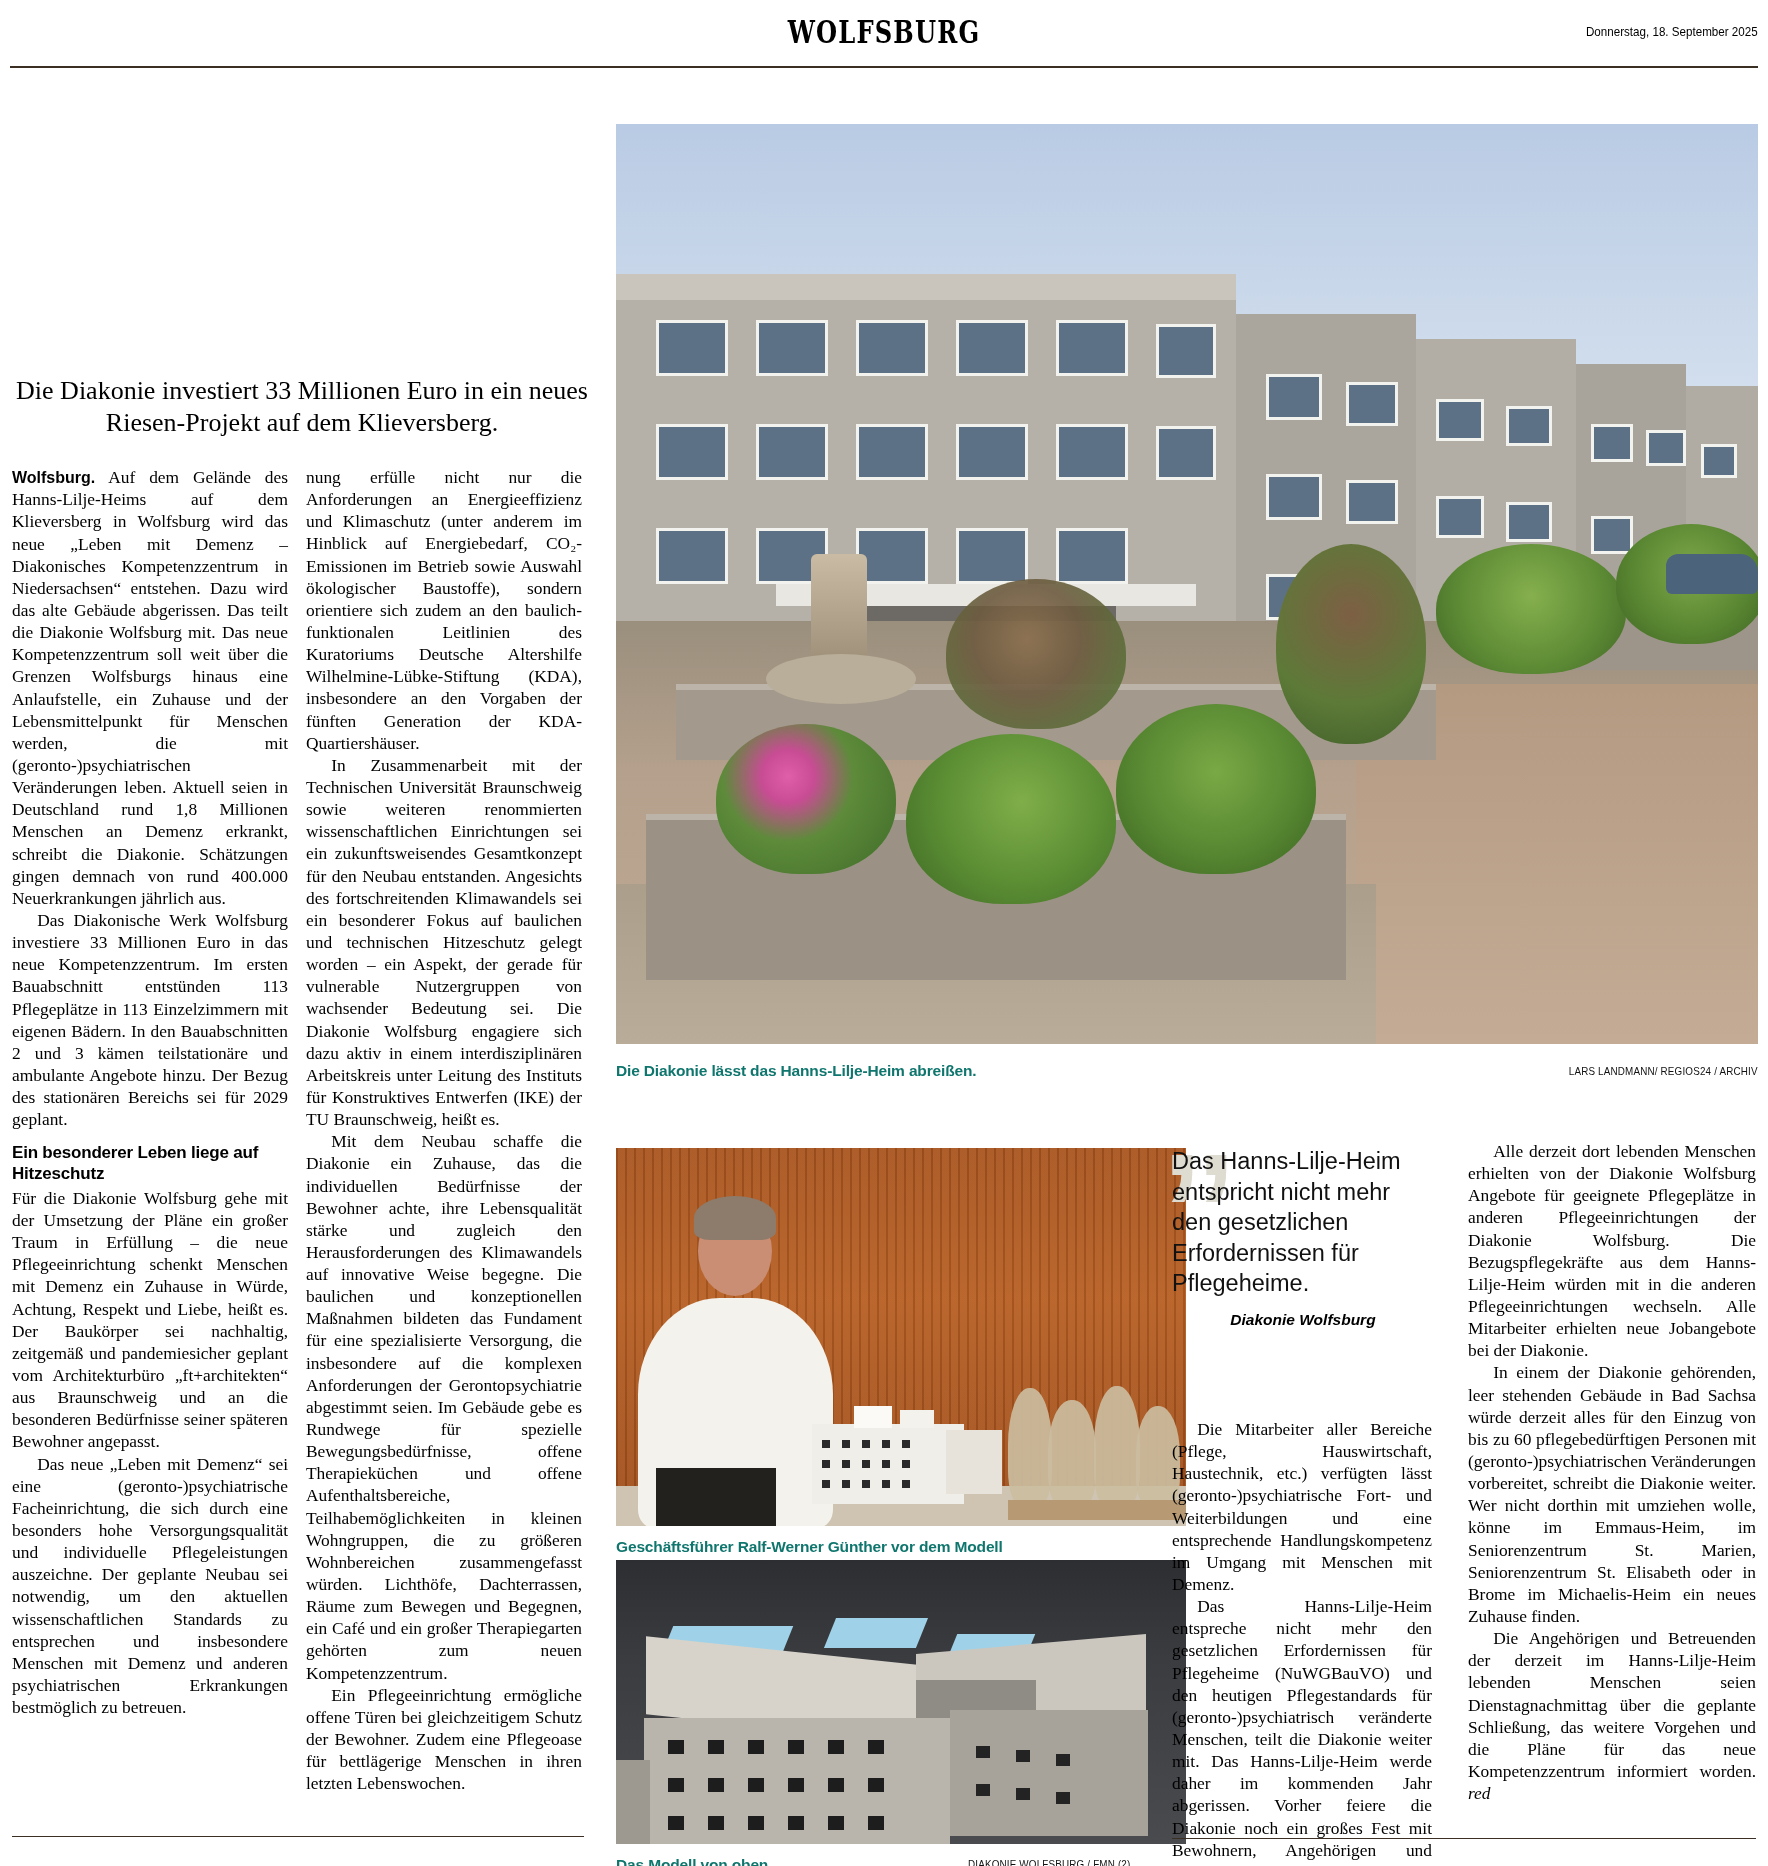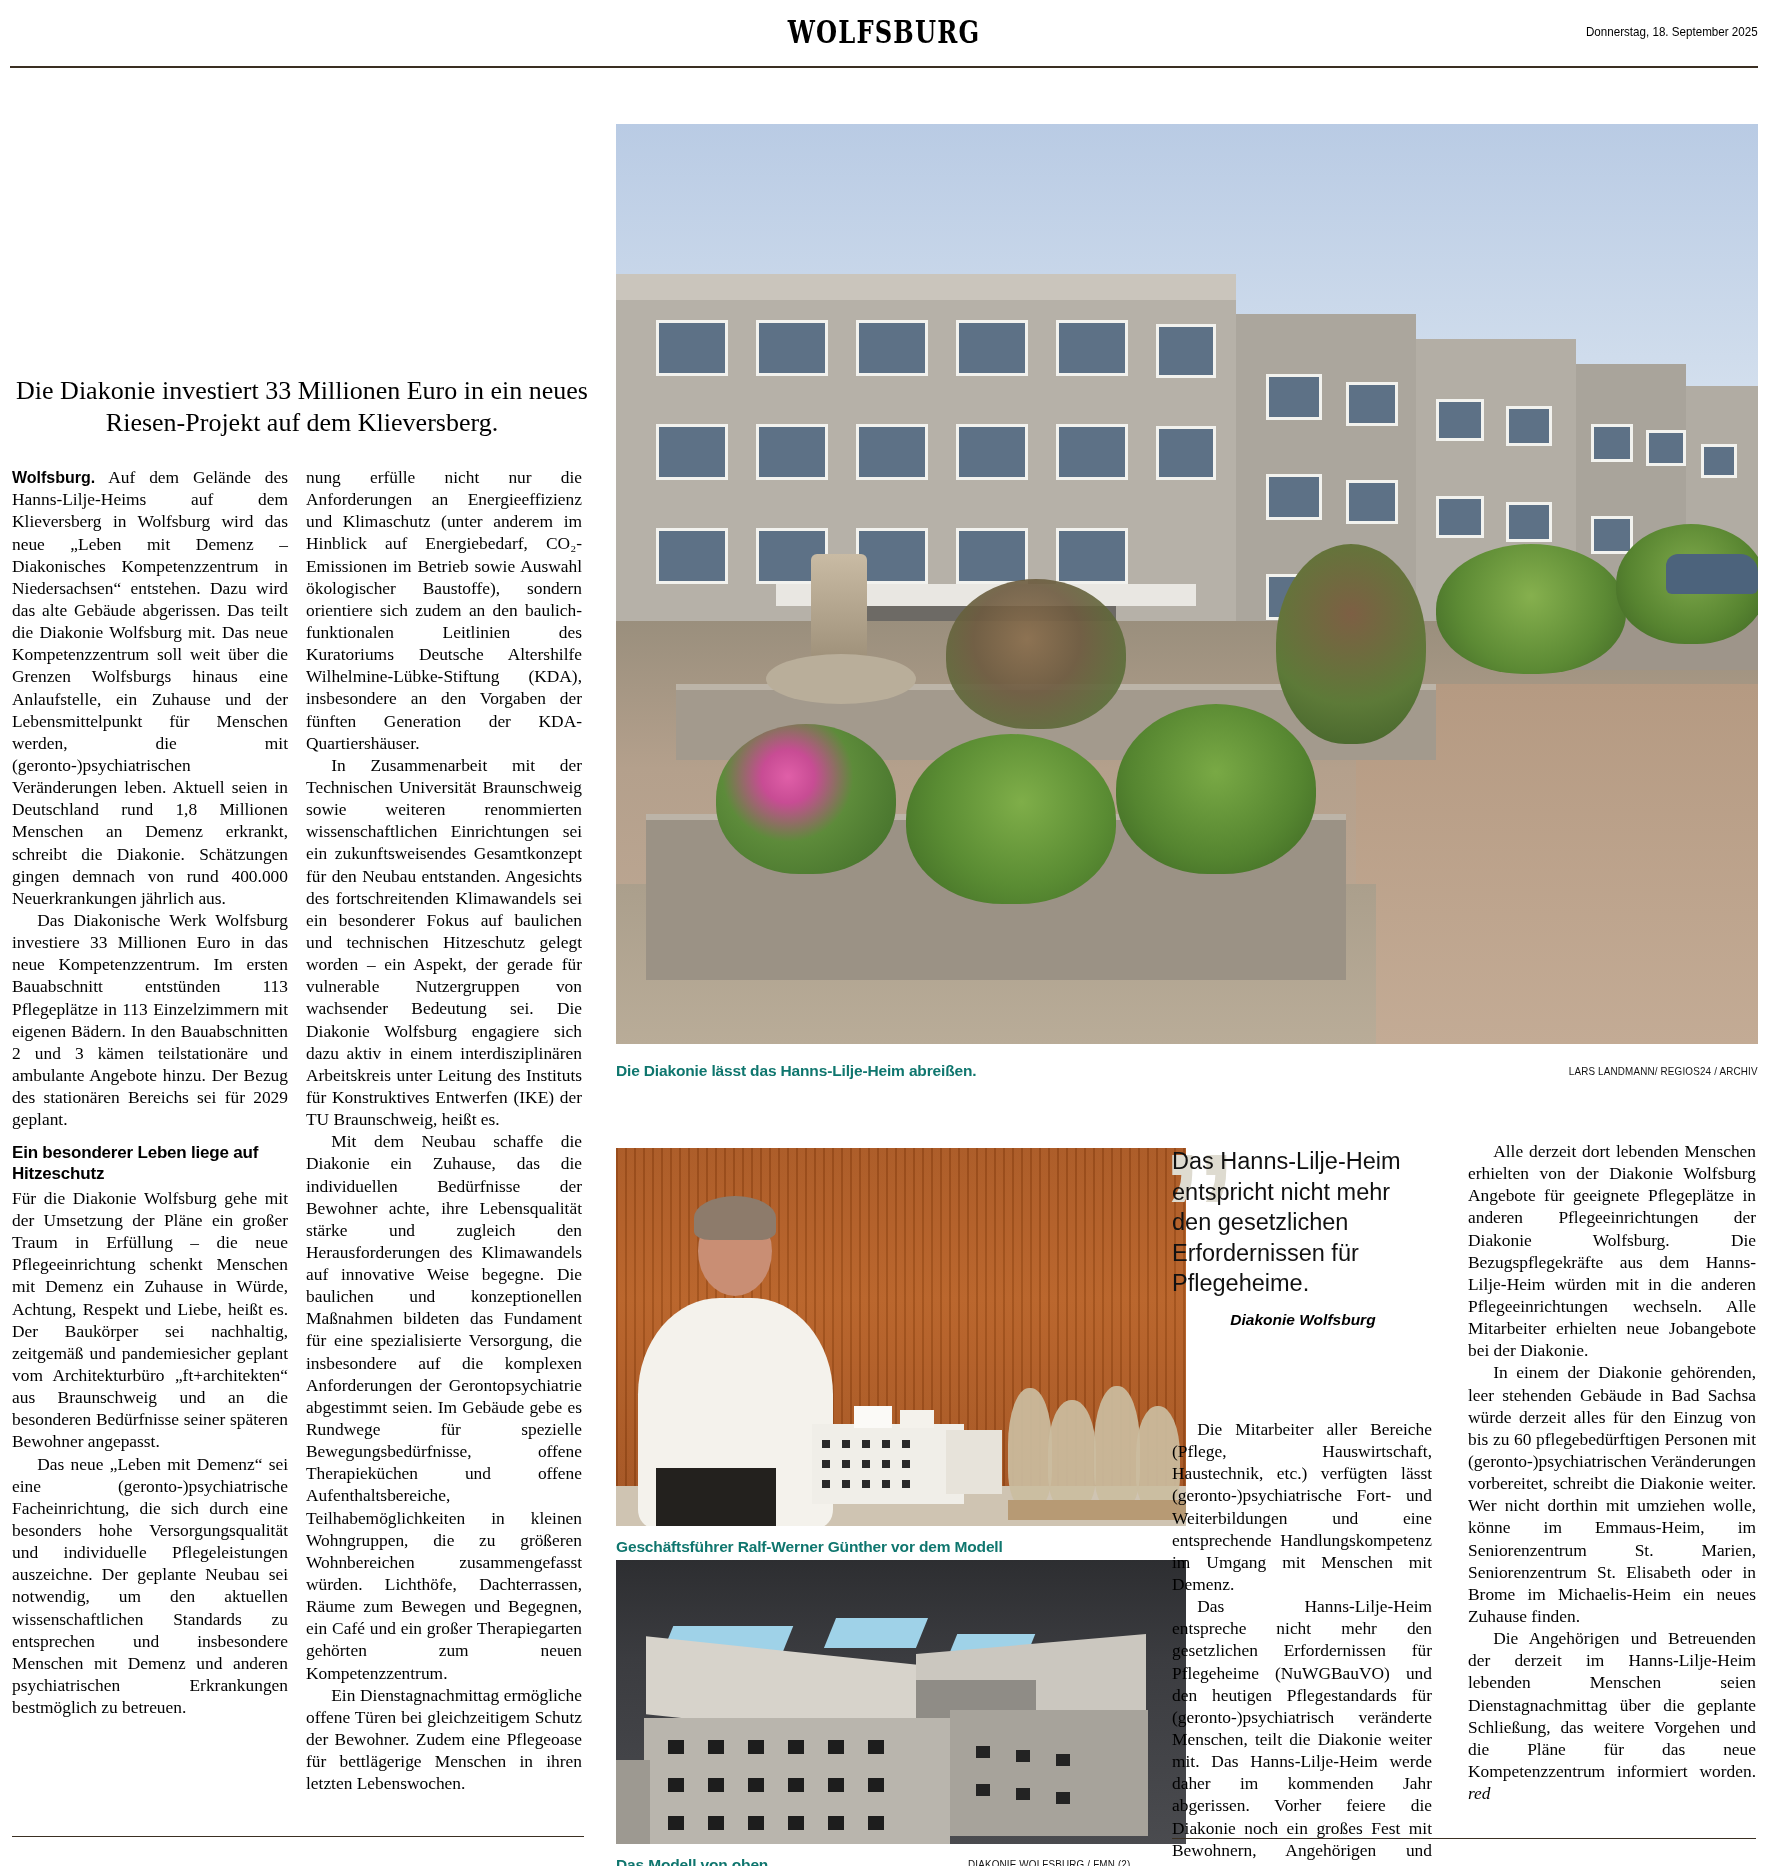--- a/index.html
+++ b/index.html
@@ -205,21 +205,21 @@
     <p>Das Diakonische Werk Wolfsburg investiere 33 Millionen Euro in das neue Kompetenzzentrum. Im ersten Bauabschnitt entstünden 113 Pflegeplätze in 113 Einzelzimmern mit eigenen Bädern. In den Bauabschnitten 2 und 3 kämen teilstationäre und ambulante Angebote hinzu. Der Bezug des stationären Bereichs sei für 2029 geplant.</p>
     <div class="subhl">Ein besonderer Leben liege auf Hitzeschutz</div>
     <p class="noindent">Für die Diakonie Wolfsburg gehe mit der Umsetzung der Pläne ein großer Traum in Erfüllung – die neue Pflegeeinrichtung schenkt Menschen mit Demenz ein Zuhause in Würde, Achtung, Respekt und Liebe, heißt es. Der Baukörper sei nachhaltig, zeitgemäß und pandemiesicher geplant vom Architekturbüro „ft+architekten“ aus Braunschweig und an die besonderen Bedürfnisse seiner späteren Bewohner angepasst.</p>
     <p>Das neue „Leben mit Demenz“ sei eine (geronto-)psychiatrische Facheinrichtung, die sich durch eine besonders hohe Versorgungsqualität und individuelle Pflegeleistungen auszeichne. Der geplante Neubau sei notwendig, um den aktuellen wissenschaftlichen Standards zu entsprechen und insbesondere Menschen mit Demenz und anderen psychiatrischen Erkrankungen bestmöglich zu betreuen.</p>
   </div>
 
   <div class="col" id="col2">
     <p class="noindent">nung erfülle nicht nur die Anforderungen an Energieeffizienz und Klimaschutz (unter anderem im Hinblick auf Energiebedarf, CO₂-Emissionen im Betrieb sowie Auswahl ökologischer Baustoffe), sondern orientiere sich zudem an den baulich-funktionalen Leitlinien des Kuratoriums Deutsche Altershilfe Wilhelmine-Lübke-Stiftung (KDA), insbesondere an den Vorgaben der fünften Generation der KDA-Quartiershäuser.</p>
     <p>In Zusammenarbeit mit der Technischen Universität Braunschweig sowie weiteren renommierten wissenschaftlichen Einrichtungen sei ein zukunftsweisendes Gesamtkonzept für den Neubau entstanden. Angesichts des fortschreitenden Klimawandels sei ein besonderer Fokus auf baulichen und technischen Hitzeschutz gelegt worden – ein Aspekt, der gerade für vulnerable Nutzergruppen von wachsender Bedeutung sei. Die Diakonie Wolfsburg engagiere sich dazu aktiv in einem interdisziplinären Arbeitskreis unter Leitung des Instituts für Konstruktives Entwerfen (IKE) der TU Braunschweig, heißt es.</p>
     <p>Mit dem Neubau schaffe die Diakonie ein Zuhause, das die individuellen Bedürfnisse der Bewohner achte, ihre Lebensqualität stärke und zugleich den Herausforderungen des Klimawandels auf innovative Weise begegne. Die baulichen und konzeptionellen Maßnahmen bildeten das Fundament für eine spezialisierte Versorgung, die insbesondere auf die komplexen Anforderungen der Gerontopsychiatrie abgestimmt seien. Im Gebäude gebe es Rundwege für spezielle Bewegungsbedürfnisse, offene Therapieküchen und offene Aufenthaltsbereiche, Teilhabemöglichkeiten in kleinen Wohngruppen, die zu größeren Wohnbereichen zusammengefasst würden. Lichthöfe, Dachterrassen, Räume zum Bewegen und Begegnen, ein Café und ein großer Therapiegarten gehörten zum neuen Kompetenzzentrum.</p>
-    <p>Ein Dienstagnachmittag ermögliche offene Türen bei gleichzeitigem Schutz der Bewohner. Zudem eine Pflegeoase für bettlägerige Menschen in ihren letzten Lebenswochen.</p>
+    <p>Ein Pflegeeinrichtung ermögliche offene Türen bei gleichzeitigem Schutz der Bewohner. Zudem eine Pflegeoase für bettlägerige Menschen in ihren letzten Lebenswochen.</p>
   </div>
 
   <div class="photo" id="photo-main">
     <div class="sky"></div>
 
     <div class="bldg" style="left:0;top:150px;width:620px;height:470px;background:#b6b1a8;"></div>
     <div class="bldg" style="left:0;top:150px;width:620px;height:26px;background:#cac5bc;"></div>
     <div class="bldg" style="left:620px;top:190px;width:180px;height:420px;background:#aba69d;"></div>
     <div class="bldg" style="left:800px;top:215px;width:160px;height:390px;background:#b3aea5;"></div>
     <div class="bldg" style="left:960px;top:240px;width:110px;height:350px;background:#a9a49b;"></div>

